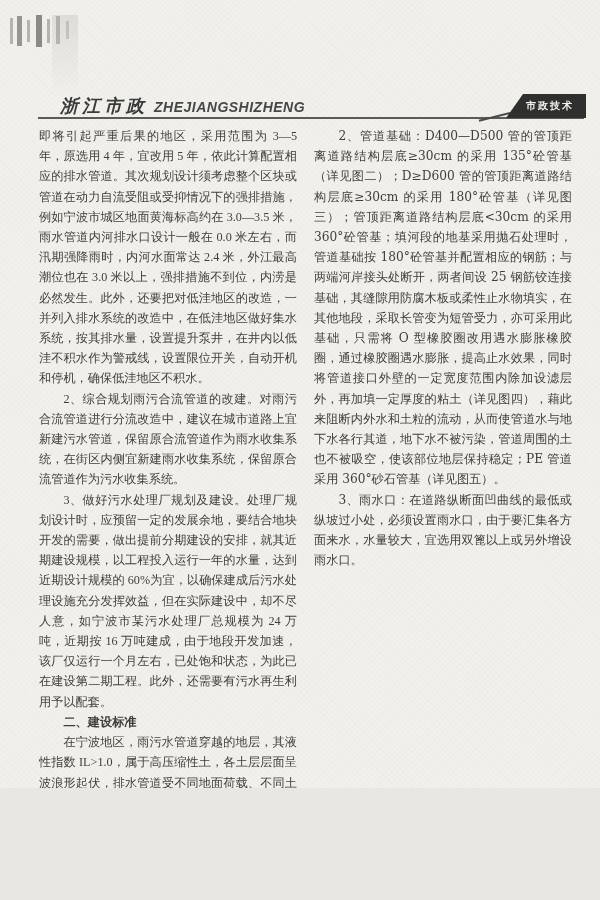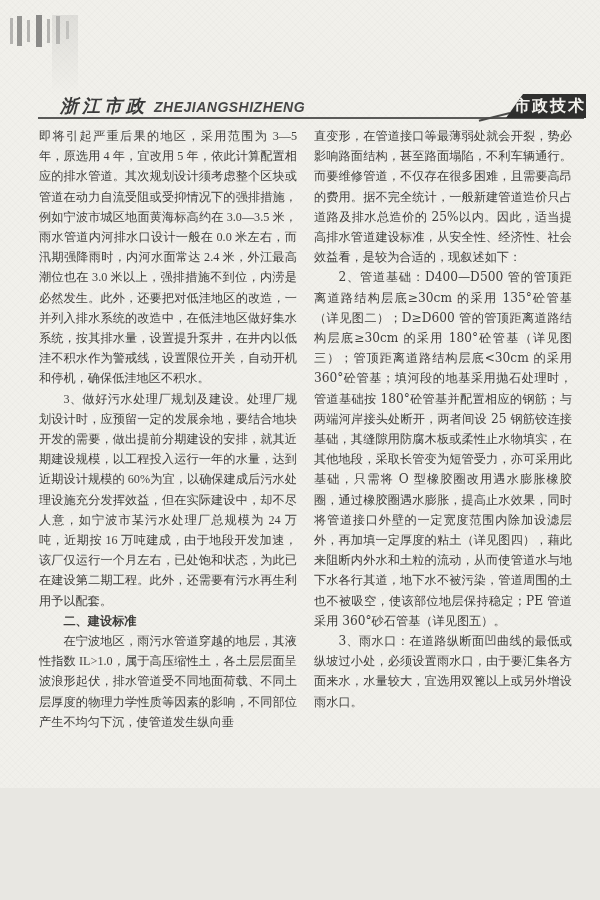--- a/index.html
+++ b/index.html
@@ -41,21 +41,21 @@
   }
   .rule{position:absolute;left:38px;top:117px;width:546px;height:2px;background:#5a5a58;}
   .badge{
     position:absolute;left:506px;top:94px;width:80px;height:24px;
     background:#2f2f2e;
     clip-path:polygon(17px 0, 100% 0, 100% 100%, 0 100%);
     display:flex;align-items:center;justify-content:center;
   }
   .badge span{
     font-family:"Liberation Sans","DejaVu Sans",sans-serif;
-    font-weight:bold;font-size:16px;letter-spacing:2px;color:#f4f3ef;
+    font-weight:bold;font-size:10px;letter-spacing:2px;color:#f4f3ef;
     padding-left:8px;
   }
   .badge-tail{
     position:absolute;left:478px;top:112px;width:32px;height:2px;
     background:#4a4a48;transform:rotate(-14deg);transform-origin:right center;
   }
   
   .col{
     position:absolute;top:126px;width:258px;
     font-size:12.2px;line-height:20.2px;
@@ -93,26 +93,26 @@
     <span class="logo-cn">浙江市政</span><span class="logo-en">ZHEJIANGSHIZHENG</span>
   </div>
   <div class="rule"></div>
   <div class="badge-tail"></div>
   <div class="badge">
     <span>市政技术</span>
   </div>
 
   <div class="col col-left">
       <p class="para noindent">即将引起严重后果的地区，采用范围为 3—5 年，原选用 4 年，宜改用 5 年，依此计算配置相应的排水管道。其次规划设计须考虑整个区块或管道在动力自流受阻或受抑情况下的强排措施，例如宁波市城区地面黄海标高约在 3.0—3.5 米，雨水管道内河排水口设计一般在 0.0 米左右，而汛期强降雨时，内河水面常达 2.4 米，外江最高潮位也在 3.0 米以上，强排措施不到位，内涝是必然发生。此外，还要把对低洼地区的改造，一并列入排水系统的改造中，在低洼地区做好集水系统，按其排水量，设置提升泵井，在井内以低洼不积水作为警戒线，设置限位开关，自动开机和停机，确保低洼地区不积水。</p>
+      <p class="para indent">2、综合规划雨污合流管道的改建。对雨污合流管道进行分流改造中，建议在城市道路上宜新建污水管道，保留原合流管道作为雨水收集系统，在街区内侧宜新建雨水收集系统，保留原合流管道作为污水收集系统。</p>
       <p class="para indent">3、做好污水处理厂规划及建设。处理厂规划设计时，应预留一定的发展余地，要结合地块开发的需要，做出提前分期建设的安排，就其近期建设规模，以工程投入运行一年的水量，达到近期设计规模的 60%为宜，以确保建成后污水处理设施充分发挥效益，但在实际建设中，却不尽人意，如宁波市某污水处理厂总规模为 24 万吨，近期按 16 万吨建成，由于地段开发加速，该厂仅运行一个月左右，已处饱和状态，为此已在建设第二期工程。此外，还需要有污水再生利用予以配套。</p>
       <p class="para heading">二、建设标准</p>
       <p class="para indent">在宁波地区，雨污水管道穿越的地层，其液性指数 IL&gt;1.0，属于高压缩性土，各土层层面呈波浪形起伏，排水管道受不同地面荷载、不同土层厚度的物理力学性质等因素的影响，不同部位产生不均匀下沉，使管道发生纵向垂</p>
     </div>
   <div class="col col-right">
-      <p class="para noindent">直变形，在管道接口等最薄弱处就会开裂，势必影响路面结构，甚至路面塌陷，不利车辆通行。而要维修管道，不仅存在很多困难，且需要高昂的费用。据不完全统计，一般新建管道造价只占道路及排水总造价的 25%以内。因此，适当提高排水管道建设标准，从安全性、经济性、社会效益看，是较为合适的，现叙述如下：</p>
       <p class="para indent">2、管道基础：D400—D500 管的管顶距离道路结构层底≥30cm 的采用 135°砼管基（详见图二）；D≥D600 管的管顶距离道路结构层底≥30cm 的采用 180°砼管基（详见图三）；管顶距离道路结构层底&lt;30cm 的采用 360°砼管基；填河段的地基采用抛石处理时，管道基础按 180°砼管基并配置相应的钢筋；与两端河岸接头处断开，两者间设 25 钢筋铰连接基础，其缝隙用防腐木板或柔性止水物填实，在其他地段，采取长管变为短管受力，亦可采用此基础，只需将 O 型橡胶圈改用遇水膨胀橡胶圈，通过橡胶圈遇水膨胀，提高止水效果，同时将管道接口外壁的一定宽度范围内除加设滤层外，再加填一定厚度的粘土（详见图四），藉此来阻断内外水和土粒的流动，从而使管道水与地下水各行其道，地下水不被污染，管道周围的土也不被吸空，使该部位地层保持稳定；PE 管道采用 360°砂石管基（详见图五）。</p>
       <p class="para indent">3、雨水口：在道路纵断面凹曲线的最低或纵坡过小处，必须设置雨水口，由于要汇集各方面来水，水量较大，宜选用双篦以上或另外增设雨水口。</p>
     </div>
 
   <div class="pagenum">
     <span>29</span>
       <span class="bar"></span>
   </div>
 
 </div>

